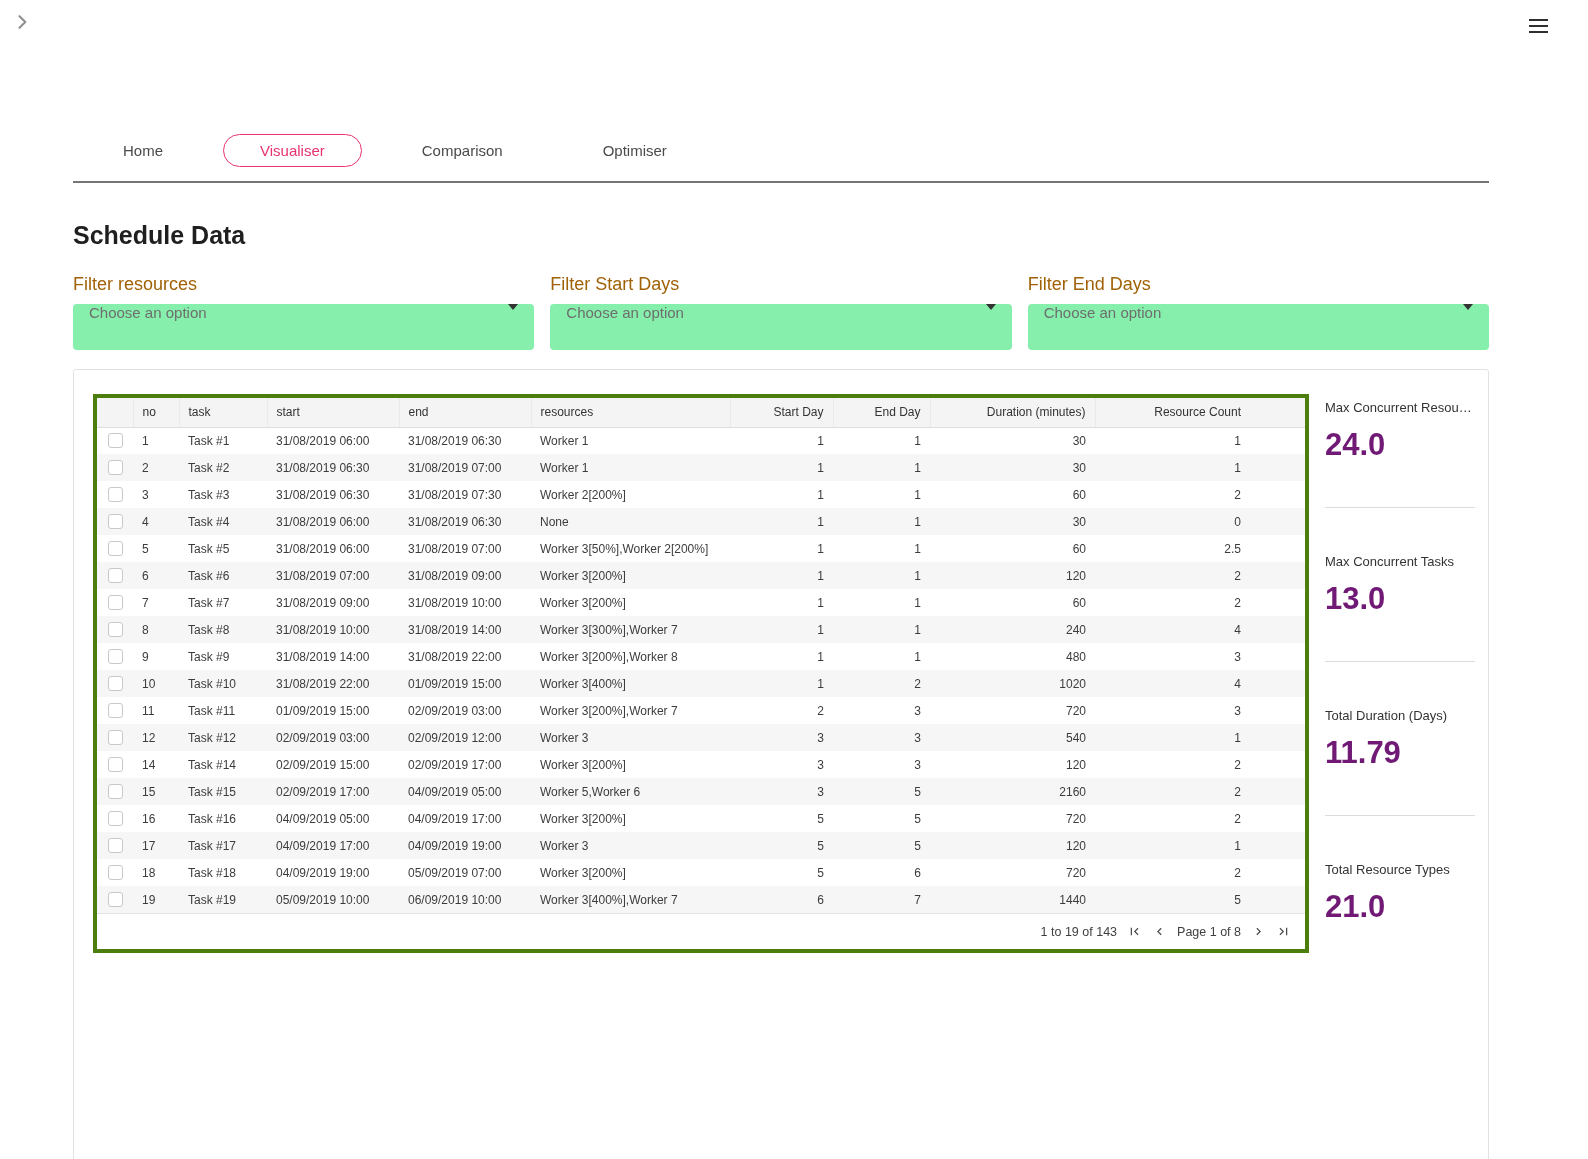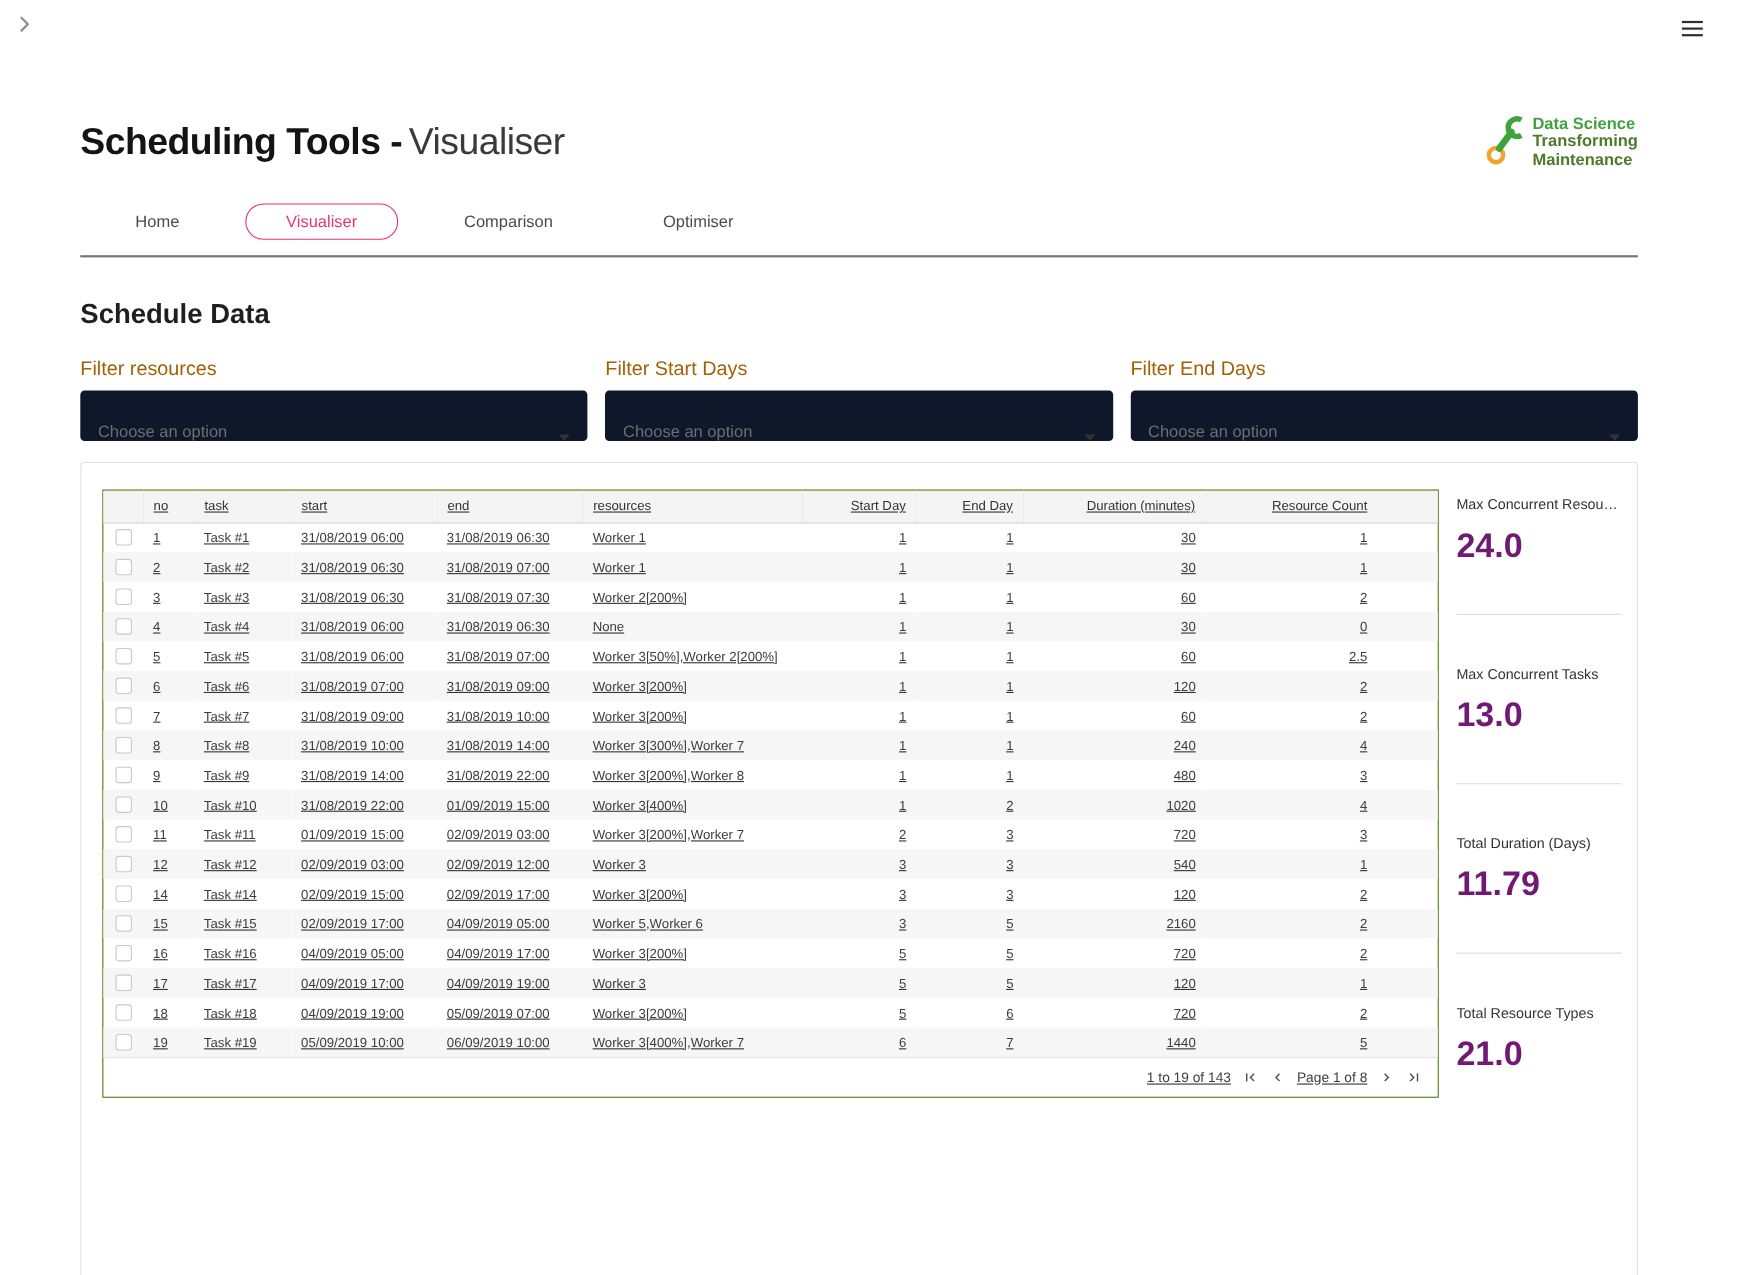--- a/index.html
+++ b/index.html
@@ -30,36 +30,36 @@
   .tab.pill { border:1px solid #e8336f; color:#e8336f; border-radius:18px;
               padding:7px 36px; }
   .tab-optimiser { margin-left:40px; }
 
   
   .section-title { font-size:25px; font-weight:700; color:#1f1f1f; margin-top:38px; }
 
   
   .filters { display:grid; grid-template-columns:repeat(3,1fr); column-gap:16px; margin-top:24px; }
   .filter-label { font-size:18px; color:#a16207; margin-bottom:9px; }
-  .select { height:46px; background:#0f172a; border-radius:4px; display:flex;
-            align-items:flex-end; justify-content:space-between; padding:0 16px;
+  .select { height:46px; background:#86efac; border-radius:4px; display:flex;
+            align-items:flex-start; justify-content:space-between; padding:0 16px;
             color:#6e6e6e; font-size:15px; cursor:pointer; }
   .caret { width:0; height:0; border-left:5px solid transparent;
            border-right:5px solid transparent; border-top:6px solid #333; }
 
   
   .panel { margin-top:19px; border:1px solid #e2e2e2; border-radius:3px;
            padding:10px 14px 20px 19px; height:800px; }
   .panel-head { display:flex; justify-content:space-between; align-items:center; }
   .panel-title { font-size:13px; color:#333; }
   .collapse-btn { font-size:18px; color:#555; cursor:pointer; padding:0 6px; line-height:1; }
   .panel-body { display:flex; gap:16px; margin-top:14px; }
 
   
-  .table-wrap { flex:1; border:1px solid #4d7c0f; align-self:flex-start;text-decoration:underline; }
+  .table-wrap { flex:1; border:4px solid #4d7c0f; align-self:flex-start; }
   table { width:100%; border-collapse:collapse; table-layout:fixed; font-size:12px; }
   th { background:#f4f4f5; font-weight:400; color:#333; height:29px; text-align:left;
        padding:0 9px; border-bottom:1px solid #dedede; border-right:1px solid #eaeaea;
        white-space:nowrap; overflow:hidden; }
   th:last-child { border-right:none; }
   td { height:27px; padding:0 9px; color:#3c3c3c; white-space:nowrap; overflow:hidden; }
   tbody tr:nth-child(even) { background:#f6f6f6; }
   .num { text-align:right; }
   .col-last { padding-right:64px; }
   .check-cell { text-align:center; padding:0 6px; }
@@ -88,39 +88,20 @@
     </svg>
 </span>
 <span class="hamburger">
     <i></i>
     <i></i>
     <i></i>
   </span>
 
 <div class="container">
 
-  <div class="header-row">
-    <h1 class="title">
-      <span class="t-bold">Scheduling Tools -</span><span class="t-reg">Visualiser</span>
-    </h1>
-    <div class="logo">
-      <span>
-        <svg width="36" height="46" viewBox="0 0 36 46">
-          <circle cx="10" cy="37" r="6.5" fill="none" stroke="#f0a32f" stroke-width="4"></circle>
-          <path d="M13 31 L24 16" stroke="#3fa33c" stroke-width="6" stroke-linecap="round"></path>
-          <path d="M33 5 A8 8 0 1 0 33 19" fill="none" stroke="#3fa33c" stroke-width="5"></path>
-        </svg>
-      </span>
-      <div class="logo-text">
-        <div class="lg1">Data Science</div>
-        <div class="lg2">Transforming</div>
-        <div class="lg2">Maintenance</div>
-      </div>
-    </div>
-  </div>
 
   <nav class="tabs">
     <span class="tab">Home</span>
     <span class="tab pill">Visualiser</span>
     <span class="tab">Comparison</span>
     <span class="tab tab-optimiser">Optimiser</span>
   </nav>
 
   <h2 class="section-title">Schedule Data</h2>
 

